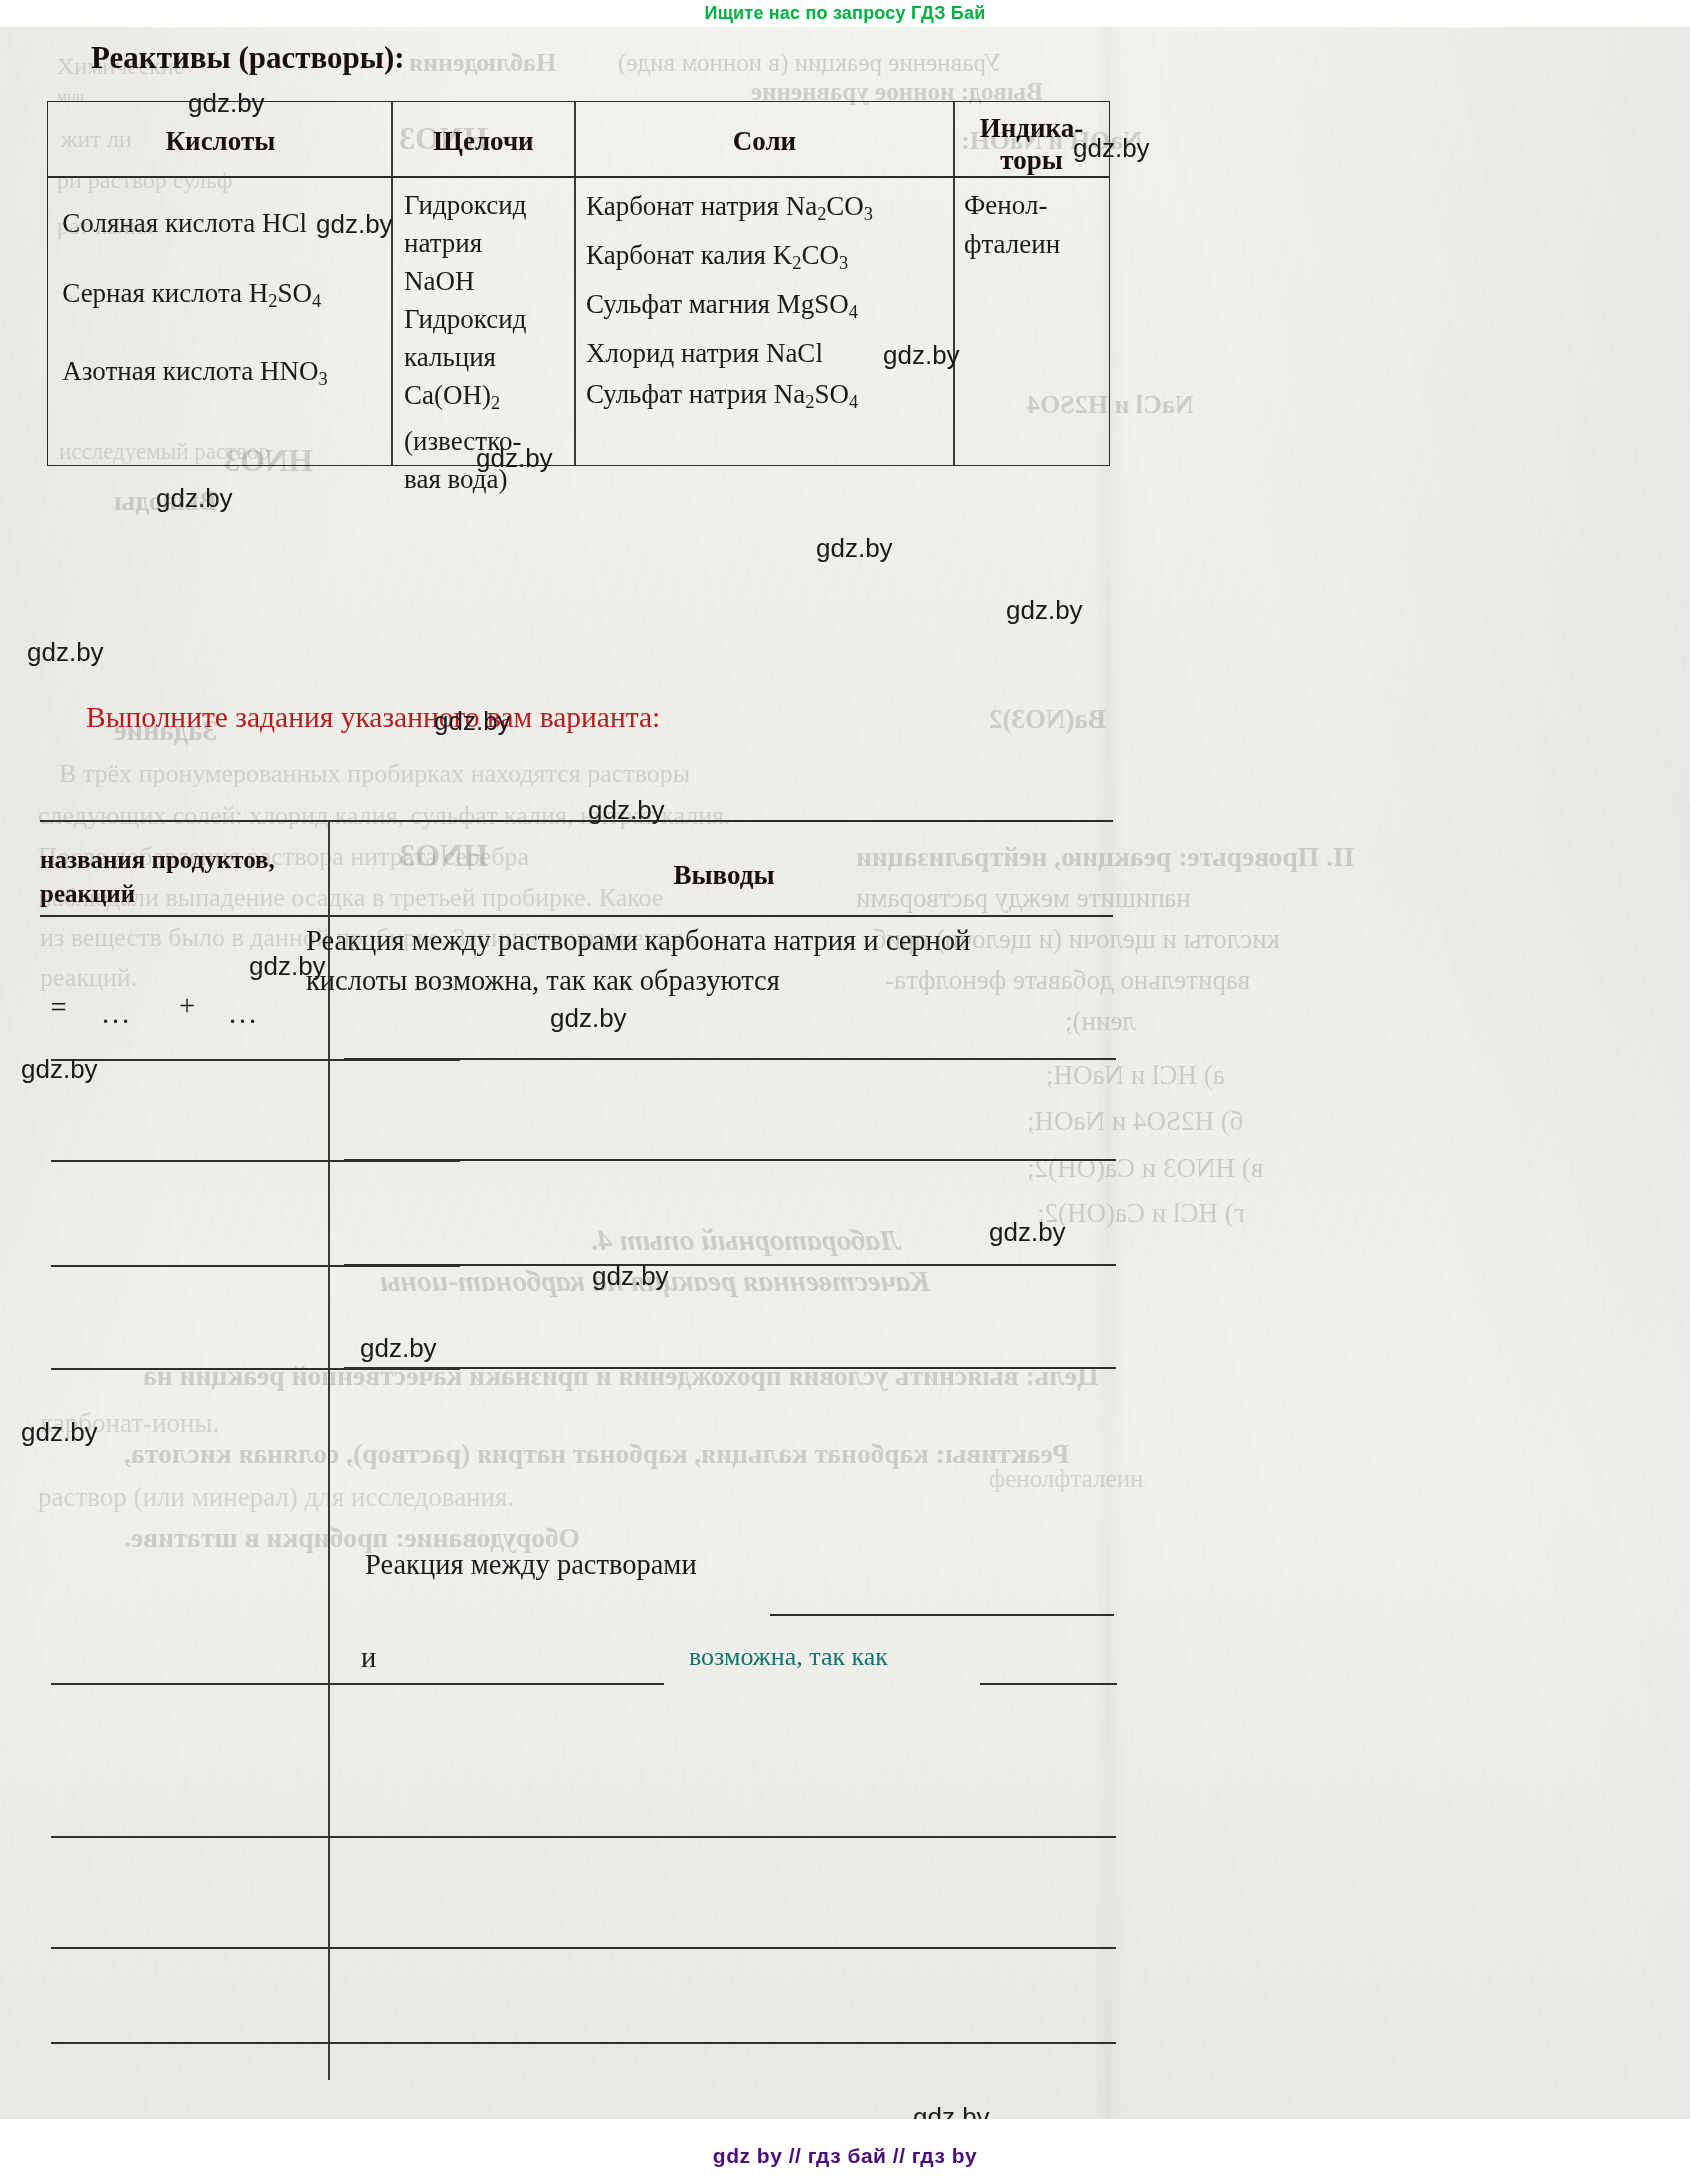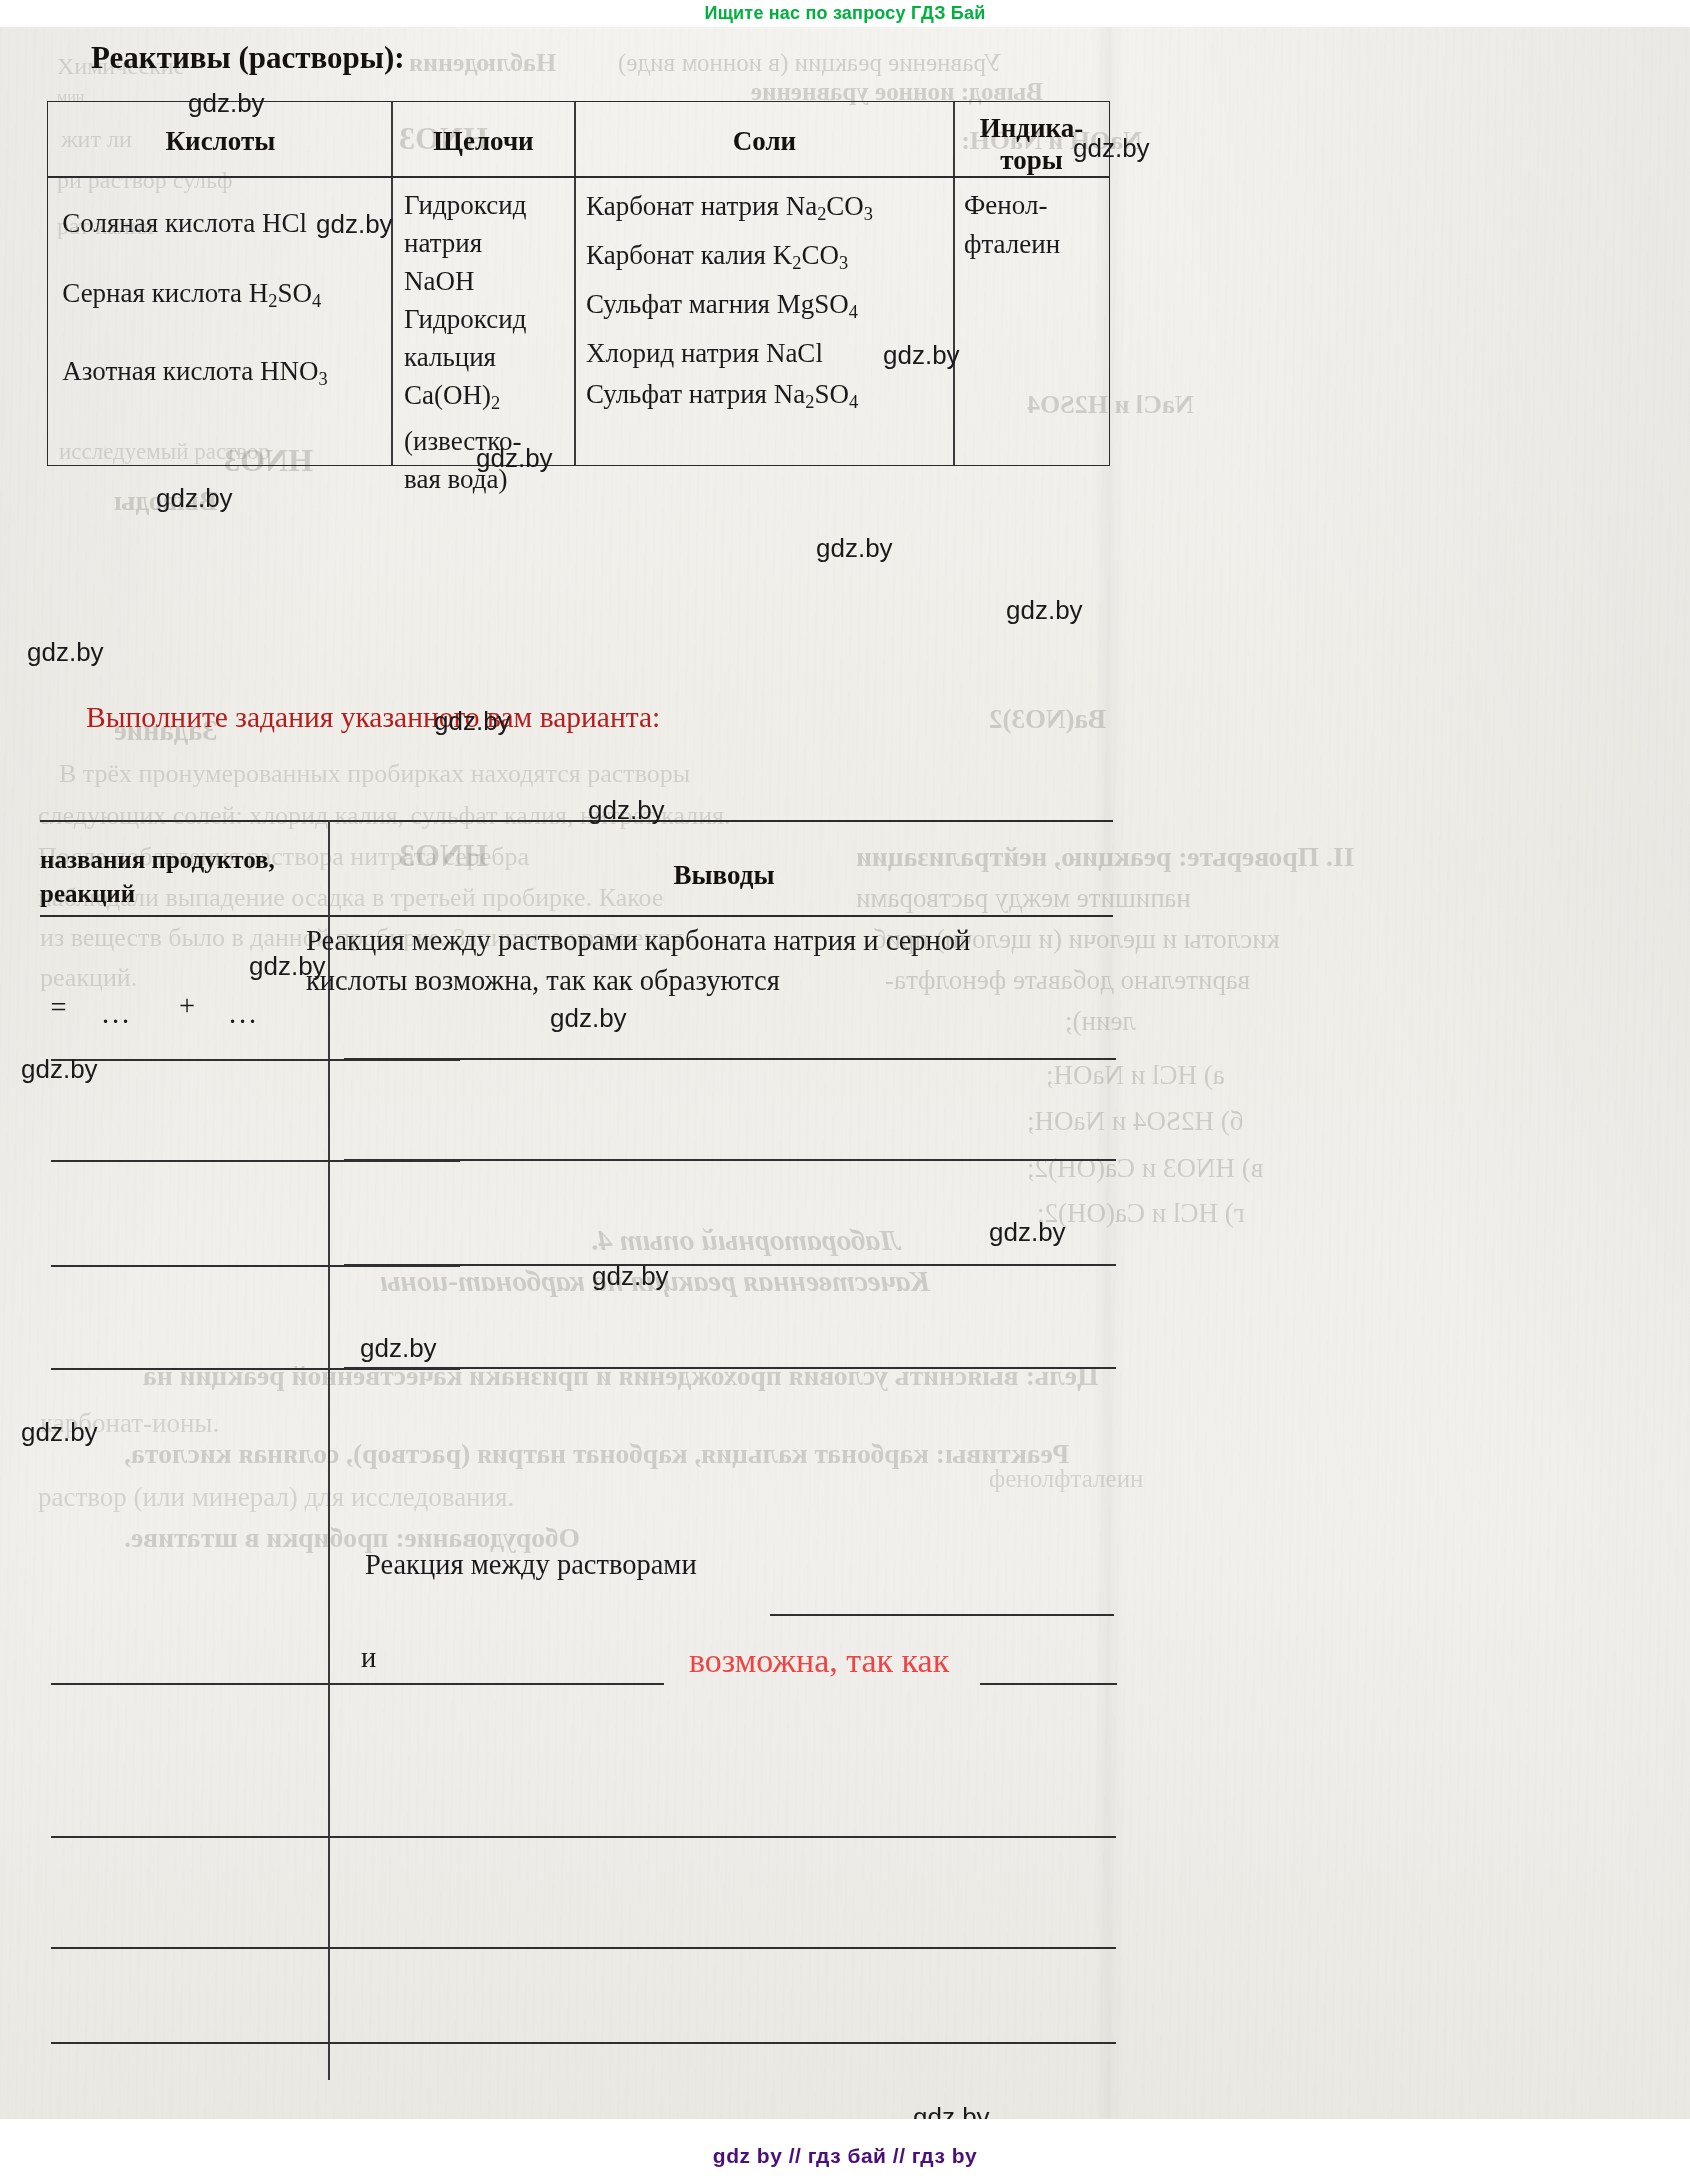--- a/index.html
+++ b/index.html
@@ -245,22 +245,22 @@
   .p2-i {
     position: absolute;
     left: 361px; top: 1642px;
     font-size: 28.5px;
     color: #1a1a1a;
     font-family: "Liberation Serif", serif;
   }
   .p2-b {
     position: absolute;
     left: 689px; top: 1642px;
-    font-size: 34px;
-    color: #ef4444;
+    font-size: 26px;
+    color: #0f766e;
     font-family: "Liberation Serif", serif;
   }
 </style>
 </head>
 <body>
 
 <div class="page">
 
   <div class="scan"></div>
   <div class="fold"></div>

